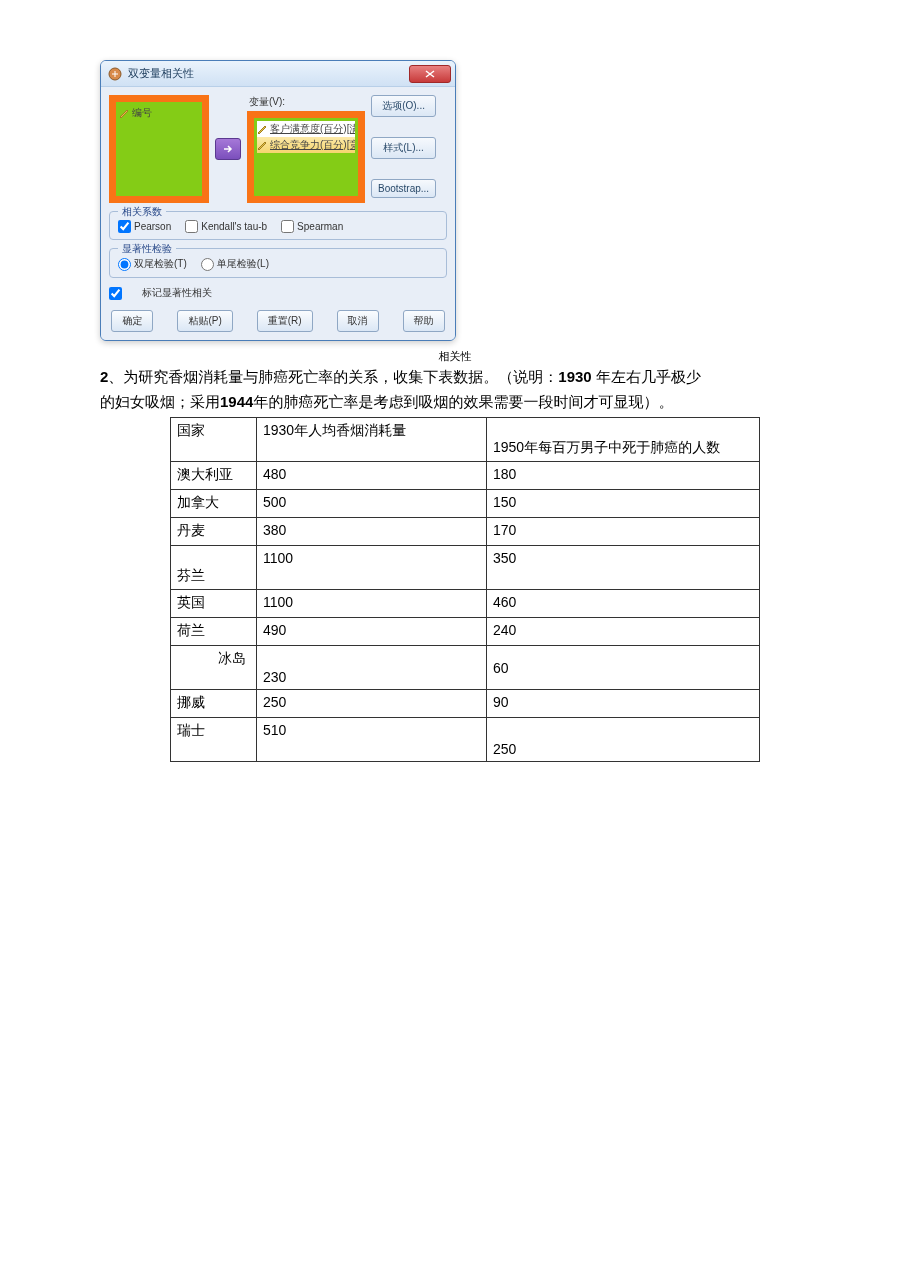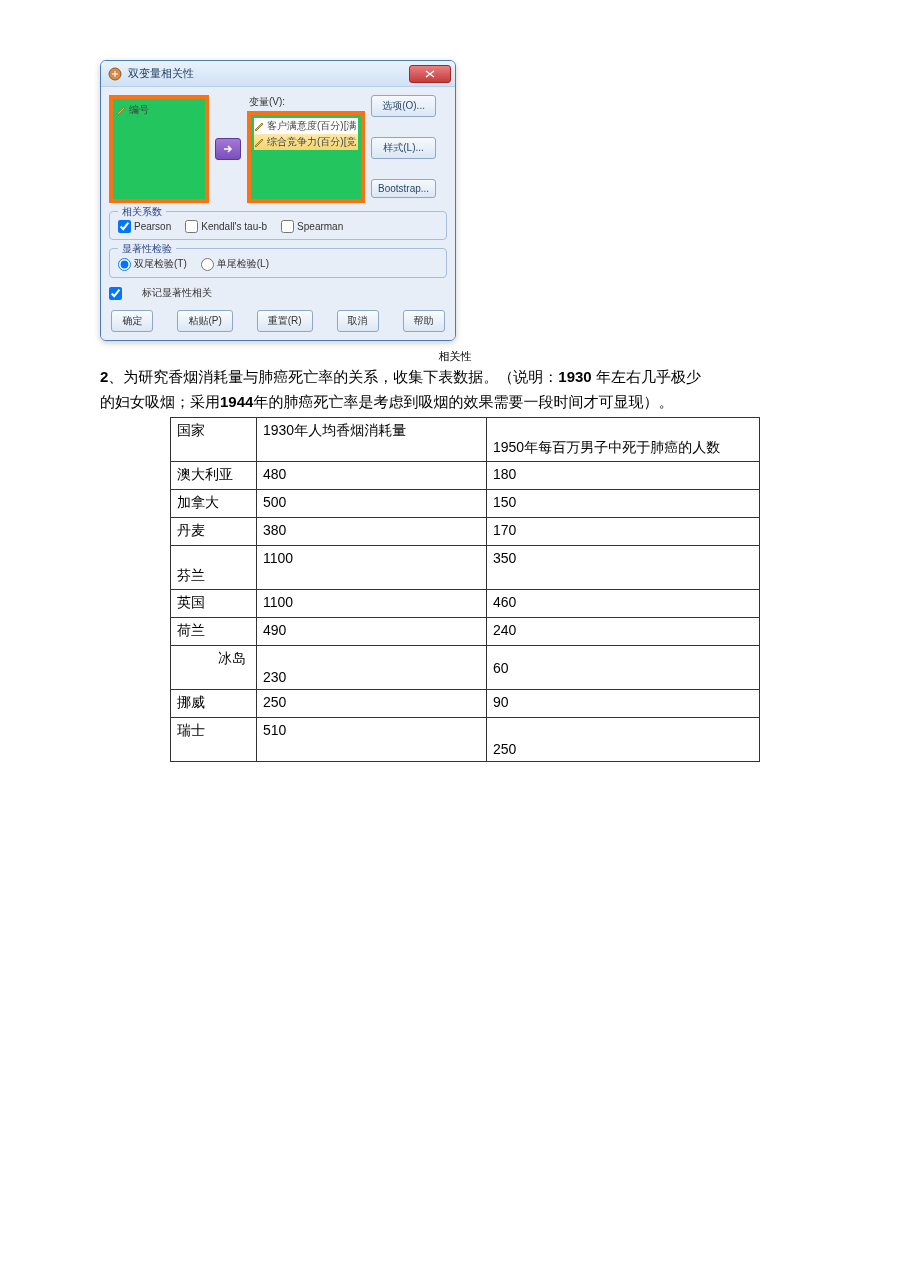--- a/index.html
+++ b/index.html
@@ -57,22 +57,22 @@
     .dialog-body {
       padding: 8px;
       background: #e8eef7;
     }
     .dialog-row1 {
       display: flex;
       gap: 6px;
       align-items: flex-start;
     }
     .listbox {
-      background: #22c55e;
-      border: 4px solid #f97316;
+      background: #84cc16;
+      border: 7px solid #f97316;
       width: 100px;
       height: 108px;
       padding: 3px;
       font-size: 10px;
       color: #444;
     }
     .listbox-item {
       display: flex;
       align-items: center;
       gap: 3px;
@@ -108,20 +108,21 @@
       cursor: pointer;
     }
     .right-listbox {
       width: 118px;
       height: 92px;
     }
     .right-listbox .listbox-item {
       background: #fff;
       white-space: nowrap;
       overflow: hidden;
+      text-decoration: underline;
     }
     .right-listbox .listbox-item.sel {
       background: linear-gradient(#fce9a8, #f6d56e);
     }
     .side-btns {
       display: flex;
       flex-direction: column;
       gap: 20px;
     }
     .side-btn {

